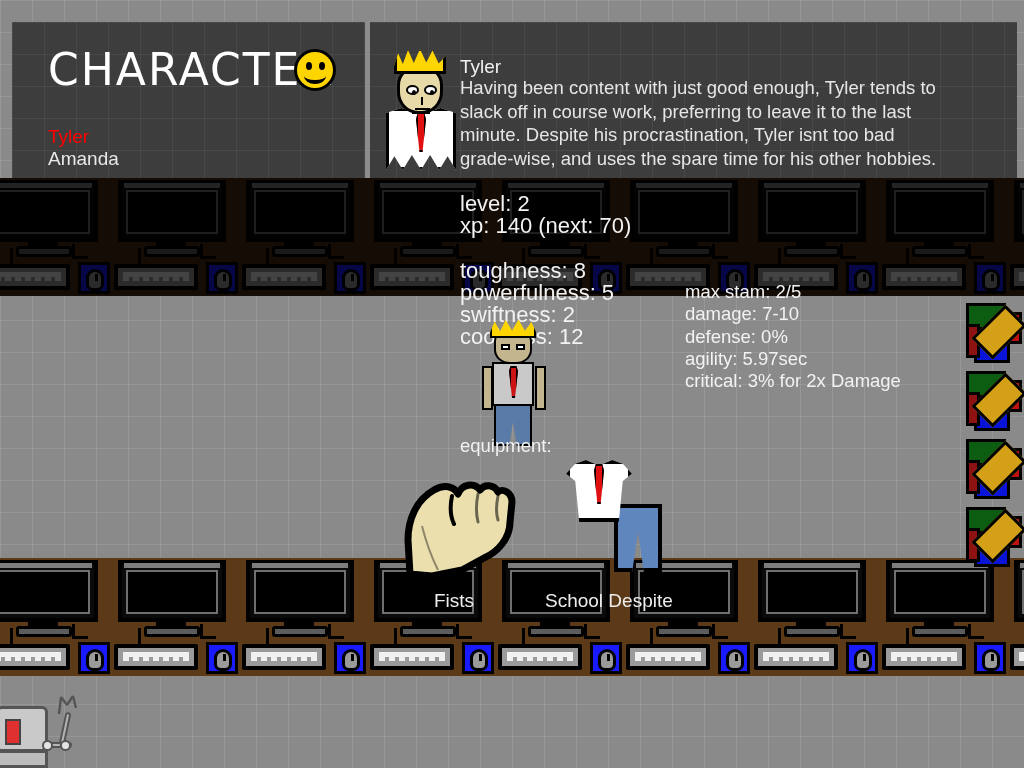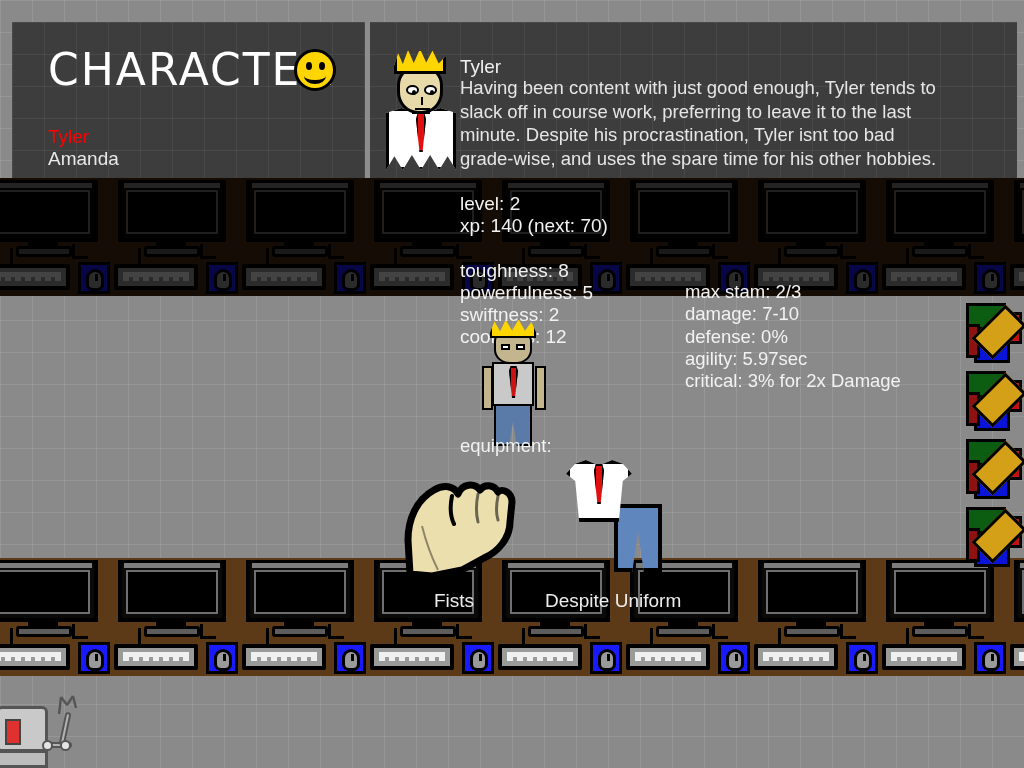--- a/index.html
+++ b/index.html
@@ -105,21 +105,21 @@
 
   .namelist{position:absolute;left:48px;top:126px;font-size:19px;line-height:22px;}
   .namelist div{white-space:nowrap;}
   .n-sel{color:#ff0000;}
   .n-un{color:#e8e8e8;}
 
   .charname{position:absolute;left:460px;top:56px;font-size:19px;color:#f0f0f0;}
   .chardesc{position:absolute;left:460px;top:76px;width:480px;font-size:18.5px;
             line-height:23.5px;color:#e6e6e6;}
 
-  .statcolL{position:absolute;left:460px;top:193px;font-size:19px;line-height:22.3px;
+  .statcolL{position:absolute;left:460px;top:193px;font-size:22px;line-height:22.3px;
             color:#f2f2f2;}
   .statcolR{position:absolute;left:685px;top:281px;font-size:18.5px;line-height:22.3px;
             color:#f2f2f2;}
   .statcolL div,.statcolR div{white-space:nowrap;}
 
   .eqlabel{position:absolute;left:460px;top:435px;font-size:18.5px;color:#f2f2f2;}
 
   .eqname{position:absolute;font-size:19px;color:#ededed;white-space:nowrap;}
   #eq-weapon-name{left:434px;top:590px;}
   #eq-armor-name{left:545px;top:590px;}
@@ -533,21 +533,21 @@
     <div>level: 2</div>
     <div>xp: 140 (next: 70)</div>
     <div style="height:22px;"></div>
     <div>toughness: 8</div>
     <div>powerfulness: 5</div>
     <div>swiftness: 2</div>
     <div>coolness: 12</div>
   </div>
 
   <div class="statcolR">
-    <div>max stam: 2/3</div>
+    <div>max stam: 2/5</div>
     <div>damage: 7-10</div>
     <div>defense: 0%</div>
     <div>agility: 5.97sec</div>
     <div>critical: 3% for 2x Damage</div>
   </div>
 
   <div class="sprite">
     <div class="s-arm l"></div>
     <div class="s-arm r"></div>
     <div class="s-legs"></div>
@@ -575,16 +575,16 @@
     </svg>
   </div>
 
   <div class="uniform">
     <div class="u-pants"></div>
     <div class="u-shirt"></div>
     <div class="u-tie"></div>
   </div>
 
   <div class="eqname" id="eq-weapon-name">Fists</div>
-  <div class="eqname" id="eq-armor-name">Despite Uniform</div>
+  <div class="eqname" id="eq-armor-name">School Despite</div>
 
 
 </div>
 
 </body></html>

